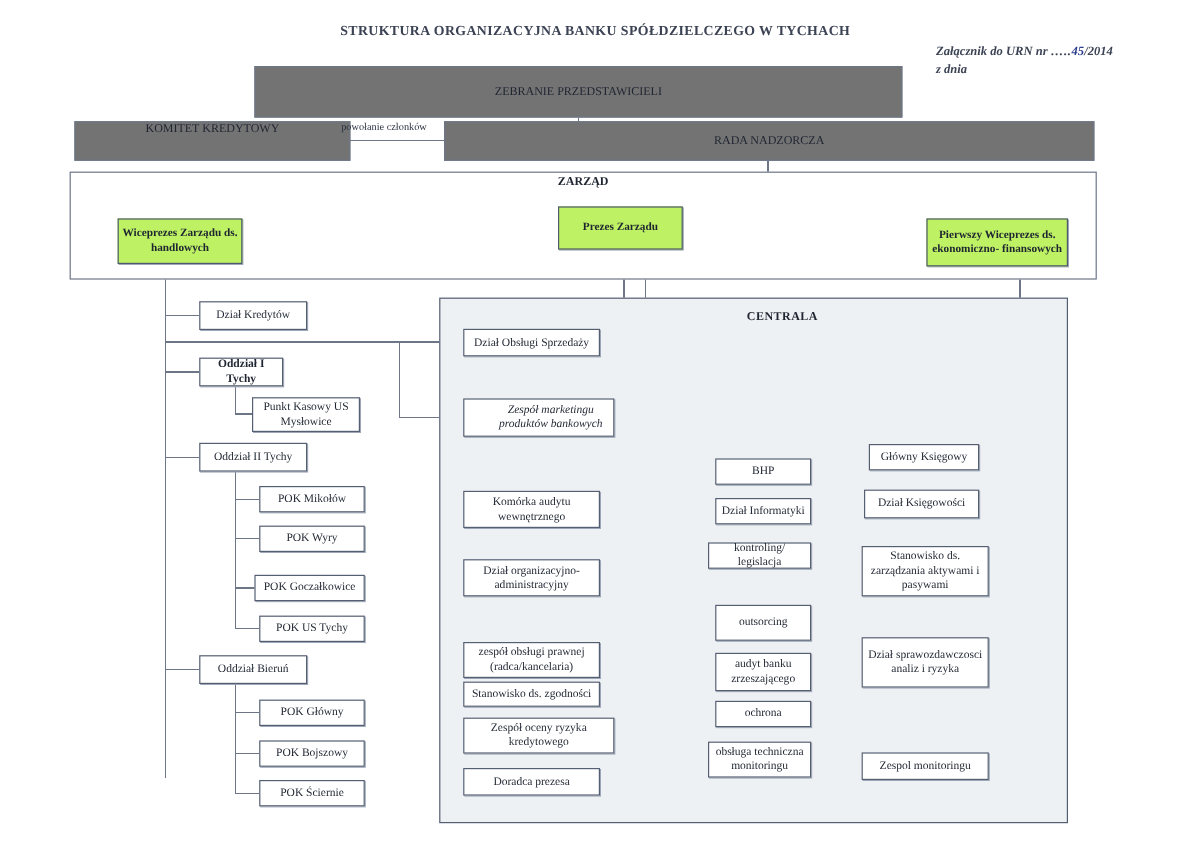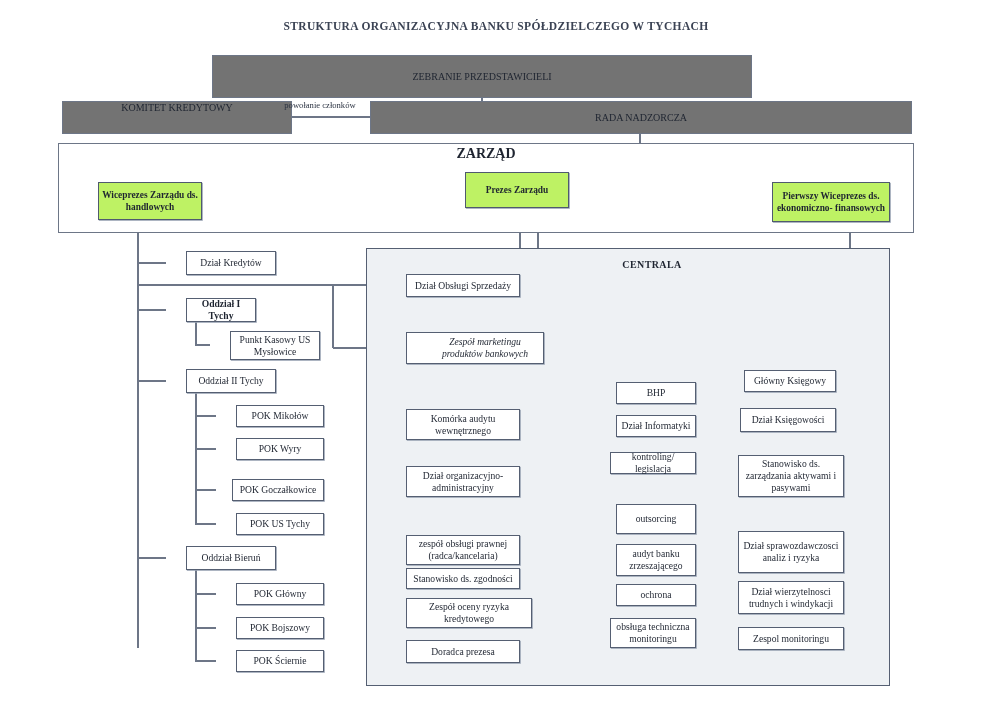--- a/index.html
+++ b/index.html
@@ -60,21 +60,20 @@
     background: #ffffff;
     display: flex;
     align-items: center;
     justify-content: center;
     text-align: center;
     font-size: 9.6px;
     line-height: 12px;
     padding: 1px 3px;
     color: #1e2430;
     box-shadow: 0.8px 0.8px 0 #9aa3b4;
-    margin-left: 20px;
   }
 
   
   .bar {
     border: 1.2px solid #6d7687;
     background: #737373;
     display: flex;
     justify-content: center;
     font-size: 10px;
     color: #1e2430;
@@ -99,21 +98,21 @@
 
   
   #box-zarzad {
     left: 58px; top: 143px; width: 856px; height: 90px;
     border: 1.2px solid #6d7687;
     background: #ffffff;
   }
   #label-zarzad {
     left: 58px; top: 146px; width: 856px;
     text-align: center;
-    font-size: 14px;
+    font-size: 10px;
     font-weight: bold;
     color: #1e2430;
   }
 
   
   .board {
     border: 1.3px solid #4f5a6e;
     background: #bef264;
     display: flex;
     align-items: center;
@@ -215,20 +214,24 @@
       <path d="M824,638 L850,638"></path>
 
       <path d="M768,392 L768,408"></path>
 
       <path d="M700,381 L724,381"></path>
     </g>
   </svg>
 
   <div class="abs" id="chart-title">STRUKTURA  ORGANIZACYJNA  BANKU SPÓŁDZIELCZEGO W TYCHACH</div>
 
+  <div class="abs" id="annotation">
+    <span>Załącznik do URN nr </span><span class="dots">…..</span><span class="num">45</span><span>/2014</span>
+    <div>z dnia</div>
+  </div>
 
   <div class="abs bar" id="box-zebranie">
     <span>ZEBRANIE PRZEDSTAWICIELI</span>
   </div>
   <div class="abs bar" id="box-komitet">
     <span>KOMITET KREDYTOWY</span>
   </div>
   <div class="abs bar" id="box-rada">
     <span>RADA NADZORCZA</span>
   </div>
@@ -283,21 +286,21 @@
   <div class="abs node" style="left:216px;top:617px;width:88px;height:22px;">
     <span>POK Bojszowy</span>
   </div>
   <div class="abs node" style="left:216px;top:650px;width:88px;height:22px;">
     <span>POK Ściernie</span>
   </div>
 
   <div class="abs node" style="left:386px;top:274px;width:114px;height:23px;">
     <span>Dział Obsługi Sprzedaży</span>
   </div>
-  <div class="abs node" style="left:386px;top:332px;width:138px;height:32px;font-style:italic;padding-left:23px;">
+  <div class="abs node" style="left:386px;top:332px;width:126px;height:32px;font-style:italic;padding-left:23px;">
     <span>Zespół marketingu produktów bankowych</span>
   </div>
   <div class="abs node" style="left:386px;top:409px;width:114px;height:31px;">
     <span>Komórka audytu wewnętrznego</span>
   </div>
   <div class="abs node" style="left:386px;top:466px;width:114px;height:31px;">
     <span>Dział organizacyjno-administracyjny</span>
   </div>
   <div class="abs node" style="left:386px;top:535px;width:114px;height:30px;">
     <span>zespół obsługi prawnej (radca/kancelaria)</span>
@@ -339,20 +342,17 @@
   </div>
   <div class="abs node" style="left:720px;top:408px;width:96px;height:24px;">
     <span>Dział  Księgowości</span>
   </div>
   <div class="abs node" style="left:718px;top:455px;width:106px;height:42px;">
     <span>Stanowisko ds. zarządzania aktywami i pasywami</span>
   </div>
   <div class="abs node" style="left:718px;top:531px;width:106px;height:42px;">
     <span>Dział sprawozdawczosci analiz i ryzyka</span>
   </div>
-  <div class="abs node" style="left:718px;top:581px;width:106px;height:33px;">
-    <span>Dział wierzytelnosci trudnych i windykacji</span>
-  </div>
   <div class="abs node" style="left:718px;top:627px;width:106px;height:23px;">
     <span>Zespol monitoringu</span>
   </div>
 
 </div>
 
 </body></html>

